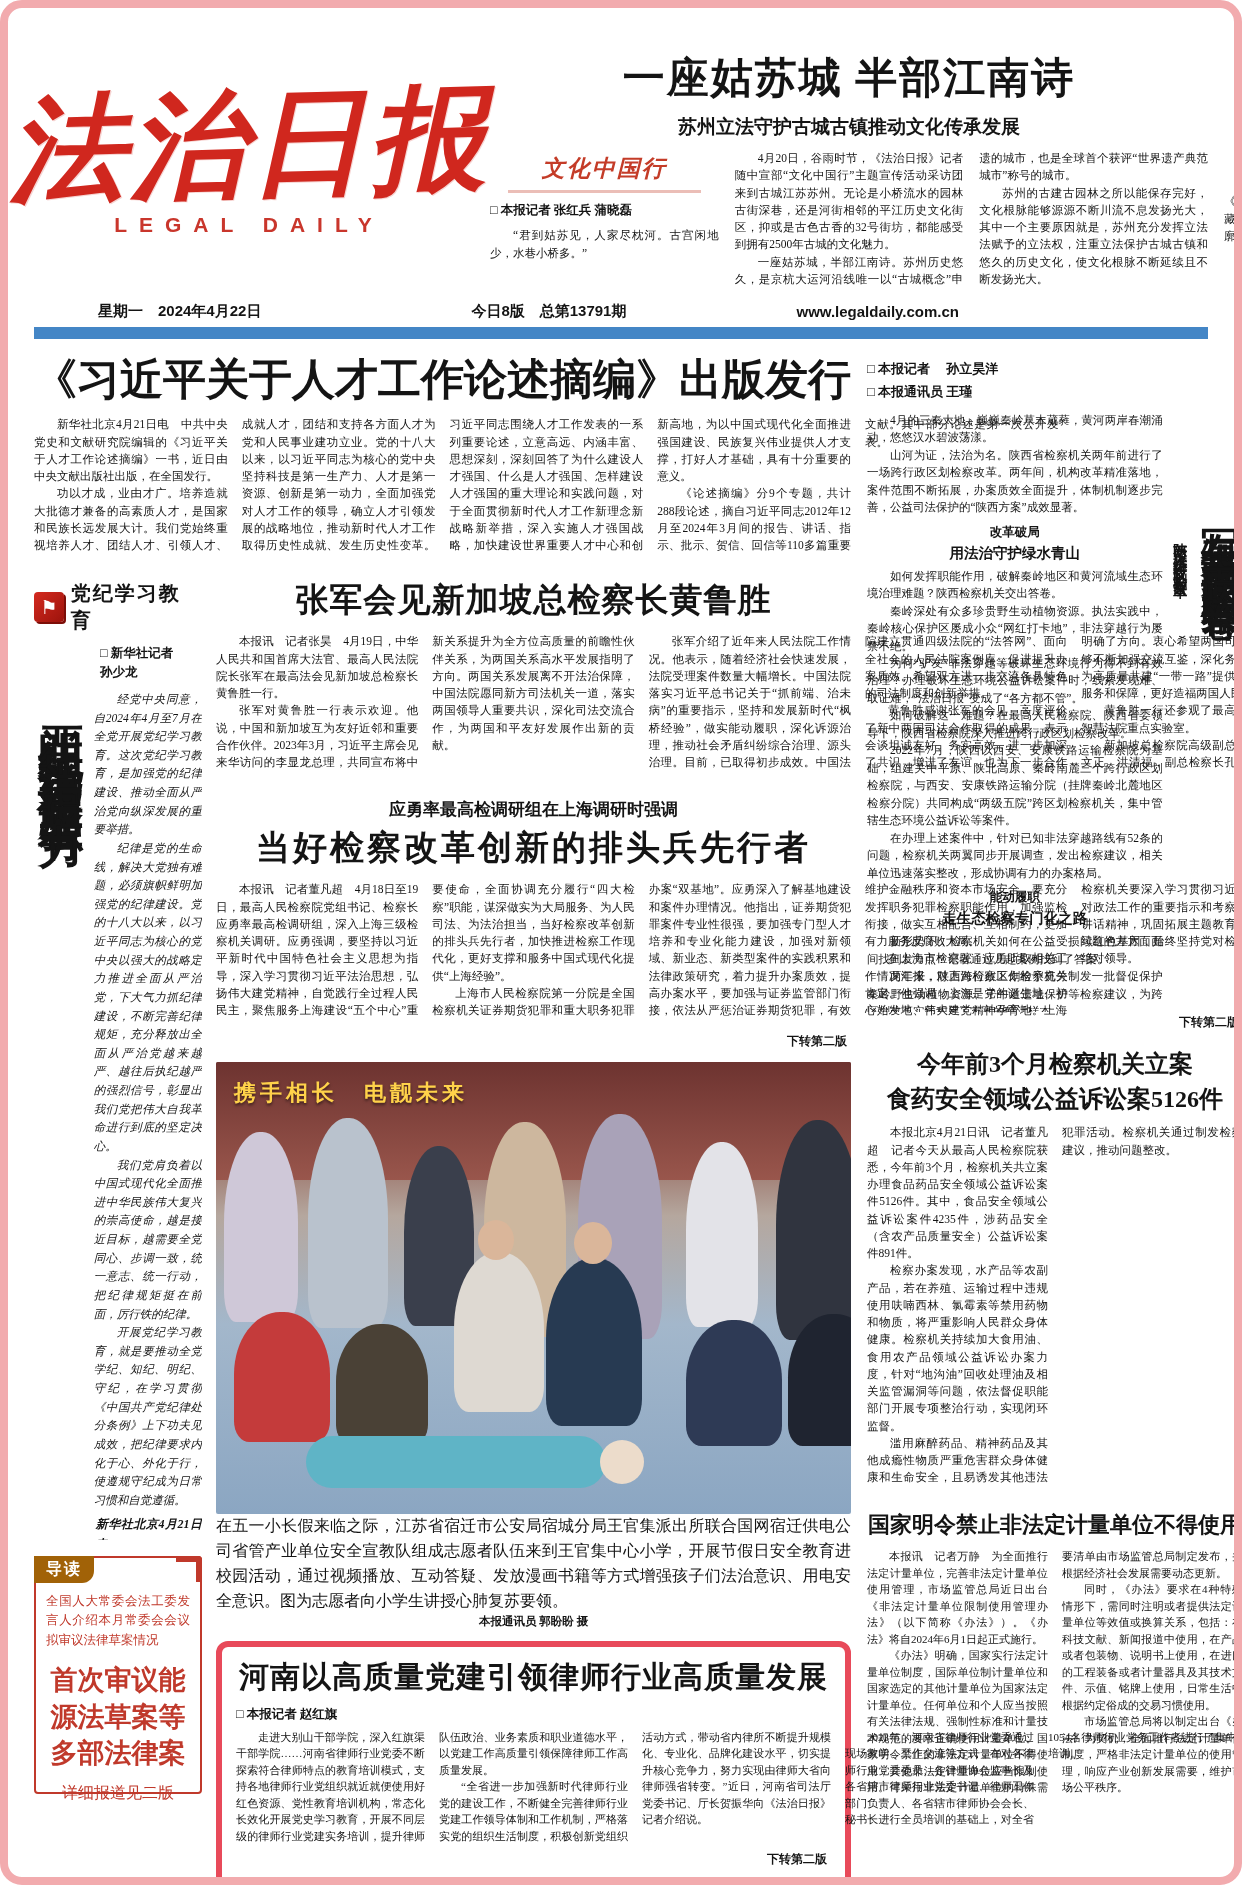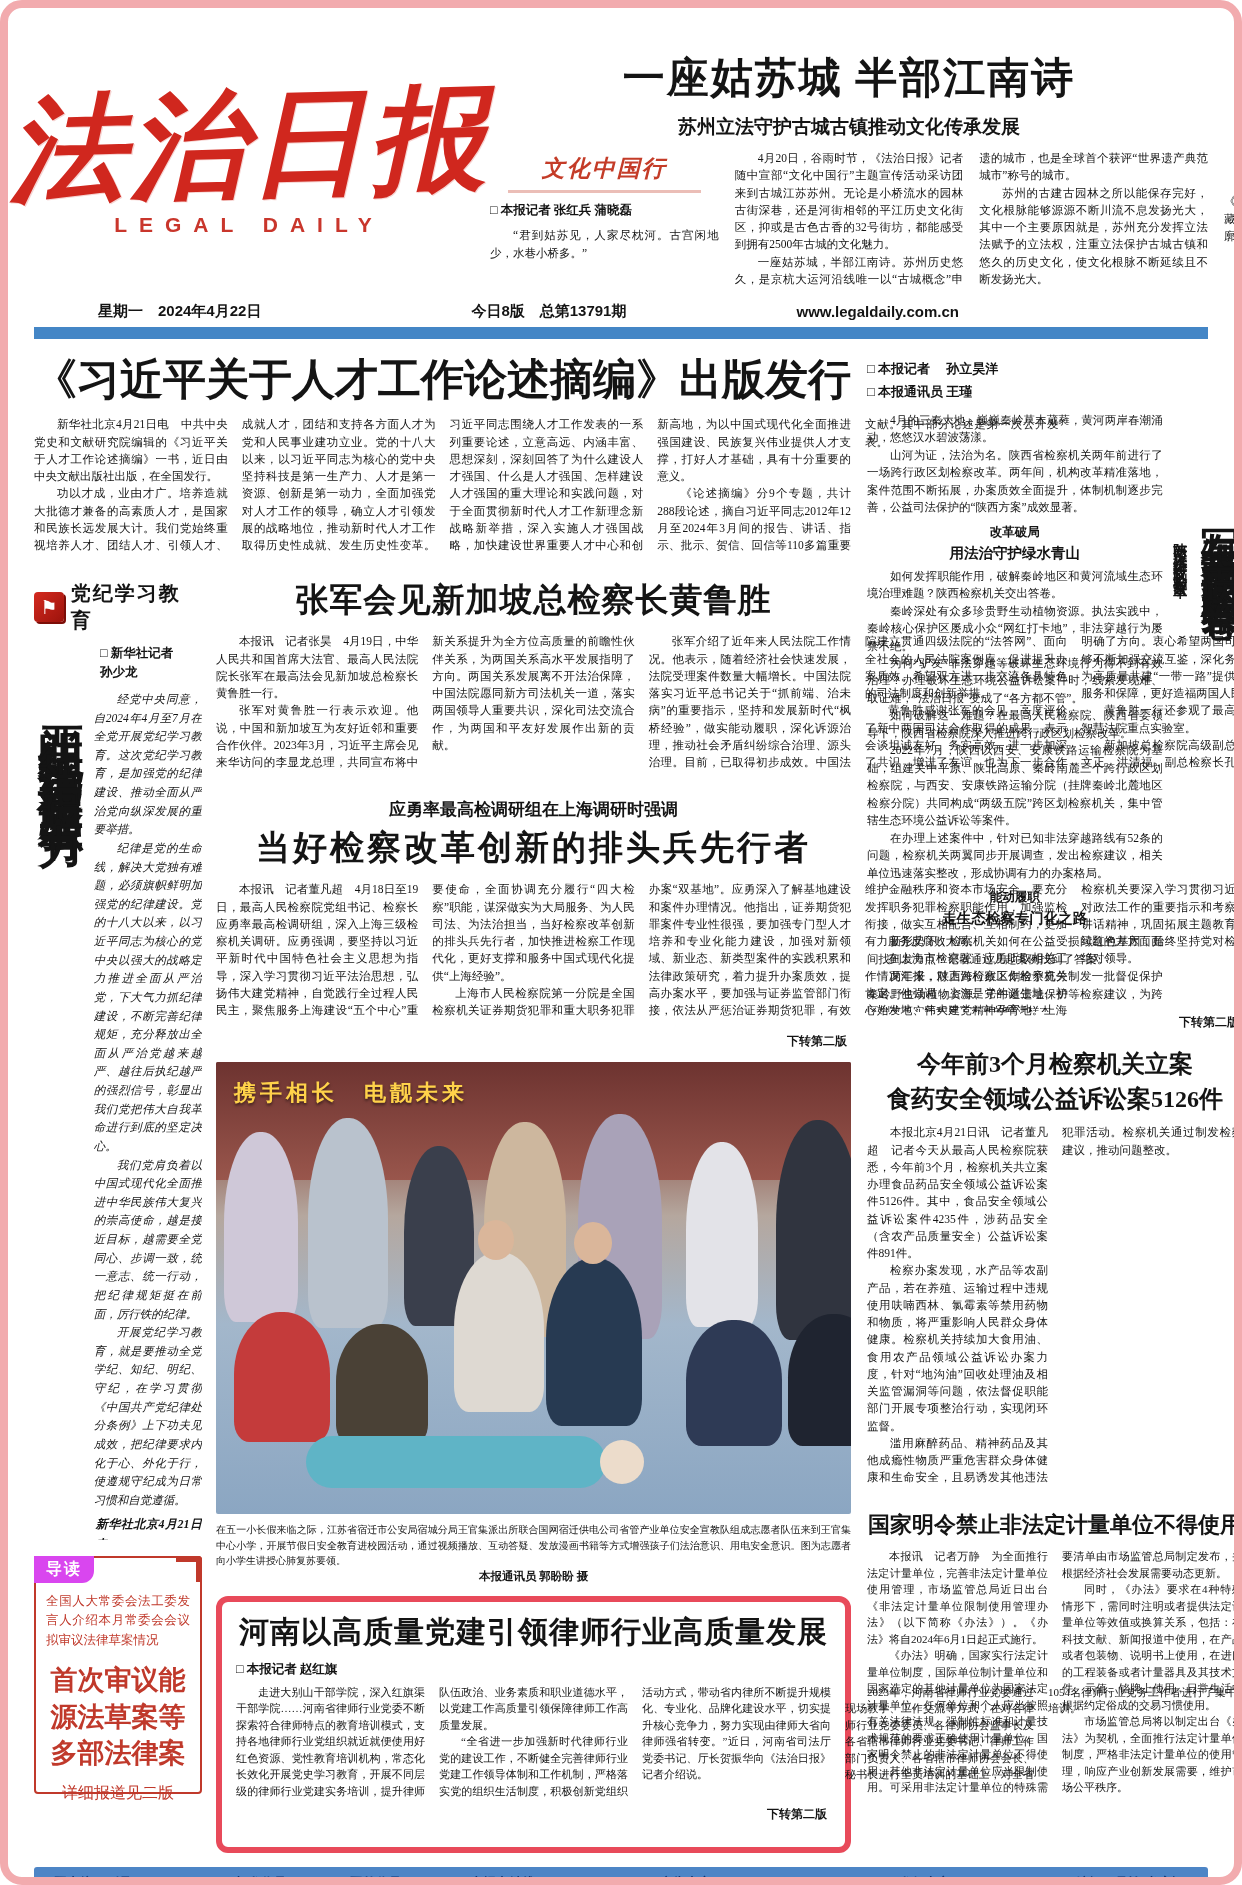--- a/index.html
+++ b/index.html
@@ -51,21 +51,21 @@
   .rail-flex { display:flex; gap:8px; }
   .rail-headline { writing-mode:vertical-rl; font-size:45px; font-weight:700; line-height:1.15;
                    letter-spacing:7px; height:850px; }
   .rail-body { flex:1; font-size:11.5px; line-height:1.62; font-style:italic; text-align:justify;
                height:850px; overflow:hidden; }
   .rail-body p { text-indent:2em; }
   .rail-dateline { font-size:12px; font-weight:700; margin:6px 0 0 2px; }
 
   .guide-box { margin-top:16px; border:2px solid #c0392b; border-radius:4px; position:relative;
                padding:34px 10px 10px; text-align:center; height:238px; }
-  .guide-label { position:absolute; top:-2px; left:-2px; background:#d946ef; color:#fff; padding:3px 12px;
+  .guide-label { position:absolute; top:-2px; left:-2px; background:#a16207; color:#fff; padding:3px 12px;
                  font-weight:700; font-size:16px; border-radius:0 0 12px 0; letter-spacing:2px; }
   .guide-corner { position:absolute; top:-2px; right:-2px; width:26px; height:26px;
                   border-top:6px solid #c0392b; border-right:6px solid #c0392b; border-radius:0 4px 0 0; }
   .guide-intro { color:#c0392b; font-size:12.5px; line-height:1.55; text-align:justify; }
   .guide-headline { color:#c0392b; font-size:27px; font-weight:700; line-height:1.35; margin:12px 0; }
   .guide-note { color:#c0392b; font-size:16px; }
 
   
   .zj-headline { font-size:33px; font-weight:700; text-align:center; letter-spacing:1px; margin:0 0 10px; }
   .col-text { column-gap:14px; column-fill:auto; font-size:11.5px; line-height:1.5; text-align:justify; }
@@ -79,21 +79,21 @@
   .photo { position:relative; height:452px; margin-top:12px; overflow:hidden; border-radius:2px;
            background:linear-gradient(180deg,#7a4340 0%,#8f5a50 16%,#b5a79e 34%,#a3b7cb 58%,#8ba6c2 100%); }
   .photo-stage { position:absolute; inset:0 0 auto 0; height:118px;
                  background:linear-gradient(180deg,#6d3330,#99564c); }
   .photo-banner { position:absolute; top:16px; left:18px; color:#ffd24a; font-weight:700; font-size:22px;
                   letter-spacing:4px; text-shadow:0 2px 3px #00000088; font-family:"Liberation Sans",sans-serif; }
   .fig { position:absolute; border-radius:48% 48% 16% 16%; }
   .head { position:absolute; border-radius:50%; background:#dab69a; }
   .mannequin { position:absolute; left:90px; bottom:26px; width:300px; height:52px; background:#5fb4c6; border-radius:26px; }
   .mannequin-head { position:absolute; left:384px; bottom:30px; width:44px; height:44px; background:#ecdccb; border-radius:50%; }
-  .caption { font-size:10px; line-height:1.55; text-align:justify; margin-top:8px; }
+  .caption { font-size:16px; line-height:1.55; text-align:justify; }
   .credit { text-align:center; font-weight:700; font-size:11.5px; }
 
   
   .henan-box { border:6px solid #e84a5a; border-radius:12px; padding:10px 14px 24px; margin-top:12px; }
   .henan-headline { font-size:30px; font-weight:700; text-align:center; letter-spacing:1px; }
   .henan-byline { font-size:12.5px; font-weight:700; margin:8px 0 6px; }
   .henan-body { columns:3; height:120px; font-size:11px; }
 
   
   .sx-bylines { font-size:13px; font-weight:700; line-height:1.8; margin:4px 0 8px; }

